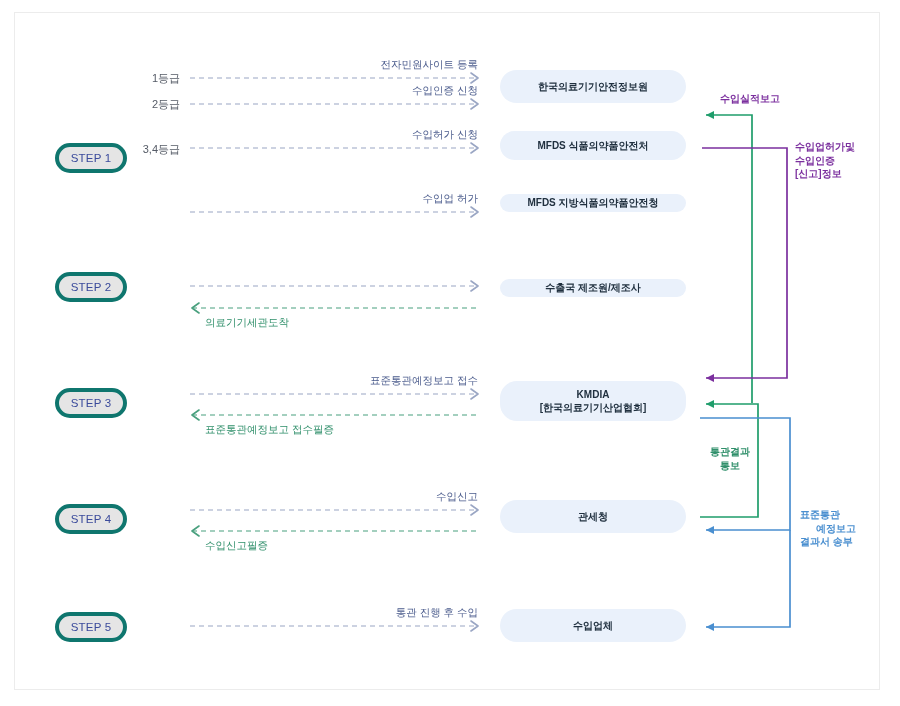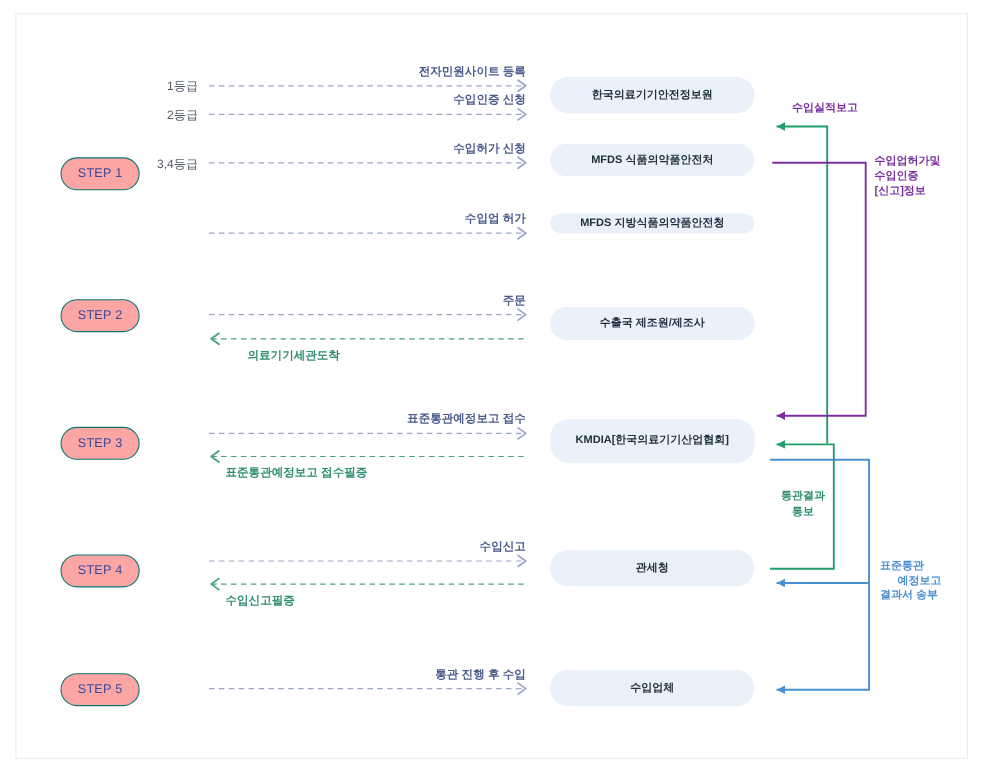--- a/index.html
+++ b/index.html
@@ -20,23 +20,23 @@
     left:14px;top:12px;
     width:866px;height:678px;
     border:1px solid #ececec;
     background:#ffffff;
     box-sizing:border-box;
   }
   
   .step-pill{
     position:absolute;
     width:72px;height:30px;
-    border:1px solid #0f766e;
+    border:4px solid #0f766e;
     border-radius:15px;
-    background:#fca5a5;
+    background:#e5e5e5;
     color:#3a4a9b;
     font-size:11.5px;
     letter-spacing:.2px;
     display:flex;align-items:center;justify-content:center;
     box-sizing:border-box;
   }
   
   .grade{
     position:absolute;
     font-size:11px;
@@ -58,21 +58,21 @@
     font-weight:bold;
     line-height:1.35;
     box-sizing:border-box;
   }
   .org-box .org-line{display:block;}
   
   .flow-label{
     position:absolute;
     font-size:10.5px;
     white-space:nowrap;
-    font-weight:bold;
+    font-weight:normal;
   }
   .flow-label.fwd{color:#4a5b8c;}
   .flow-label.back{color:#2f8f6a;}
   
   .side-label{
     position:absolute;
     font-size:10px;
     line-height:1.35;
     text-align:center;
     white-space:nowrap;
@@ -161,47 +161,46 @@
   </div>
 
   <div class="org-box" style="top:131px;height:29px;">
     <span>MFDS 식품의약품안전처</span>
   </div>
 
   <div class="org-box" style="top:194px;height:18px;">
     <span>MFDS 지방식품의약품안전청</span>
   </div>
 
-  <div class="org-box" style="top:279px;height:30px;">
+  <div class="org-box" style="top:279px;height:18px;">
     <span>수출국 제조원/제조사</span>
   </div>
 
-  <div class="org-box" style="top:381px;height:40px;flex-direction:row;">
+  <div class="org-box" style="top:381px;height:40px;flex-direction:column;">
     <span class="org-line">KMDIA</span>
     <span class="org-line">[한국의료기기산업협회]</span>
   </div>
 
   <div class="org-box" style="top:500px;height:33px;">
     <span>관세청</span>
   </div>
 
   <div class="org-box" style="top:609px;height:33px;">
     <span>수입업체</span>
   </div>
 
   <div class="flow-label fwd" style="left:250px;top:58px;width:228px;text-align:right;">전자민원사이트 등록</div>
   <div class="flow-label fwd" style="left:250px;top:84px;width:228px;text-align:right;">수입인증 신청</div>
   <div class="flow-label fwd" style="left:250px;top:128px;width:228px;text-align:right;">수입허가 신청</div>
   <div class="flow-label fwd" style="left:250px;top:192px;width:228px;text-align:right;">수입업 허가</div>
-  <div class="flow-label fwd" style="left:250px;top:266px;width:228px;text-align:right;">주문</div>
   <div class="flow-label fwd" style="left:250px;top:374px;width:228px;text-align:right;">표준통관예정보고 접수</div>
   <div class="flow-label fwd" style="left:250px;top:490px;width:228px;text-align:right;">수입신고</div>
   <div class="flow-label fwd" style="left:250px;top:606px;width:228px;text-align:right;">통관 진행 후 수입</div>
 
-  <div class="flow-label back" style="left:205px;top:316px;margin-left:20px;">의료기기세관도착</div>
+  <div class="flow-label back" style="left:205px;top:316px;">의료기기세관도착</div>
   <div class="flow-label back" style="left:205px;top:423px;">표준통관예정보고 접수필증</div>
   <div class="flow-label back" style="left:205px;top:539px;">수입신고필증</div>
 
   <div class="side-label purple" style="left:675px;top:92px;width:150px;">수입실적보고</div>
 
   <div class="side-label purple" style="left:795px;top:140px;width:100px;text-align:left;">
     <span style="display:block;">수입업허가및</span>
     <span style="display:block;">수입인증</span>
     <span style="display:block;">[신고]정보</span>
   </div>

